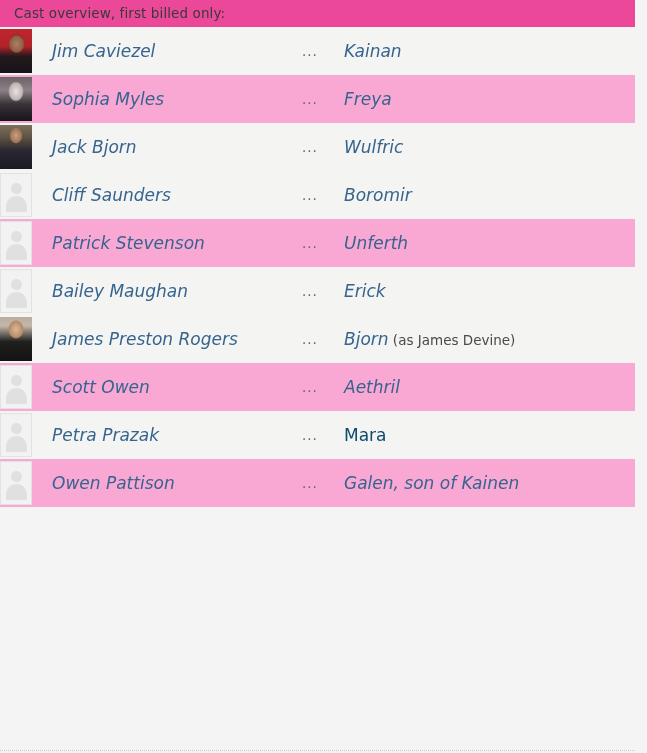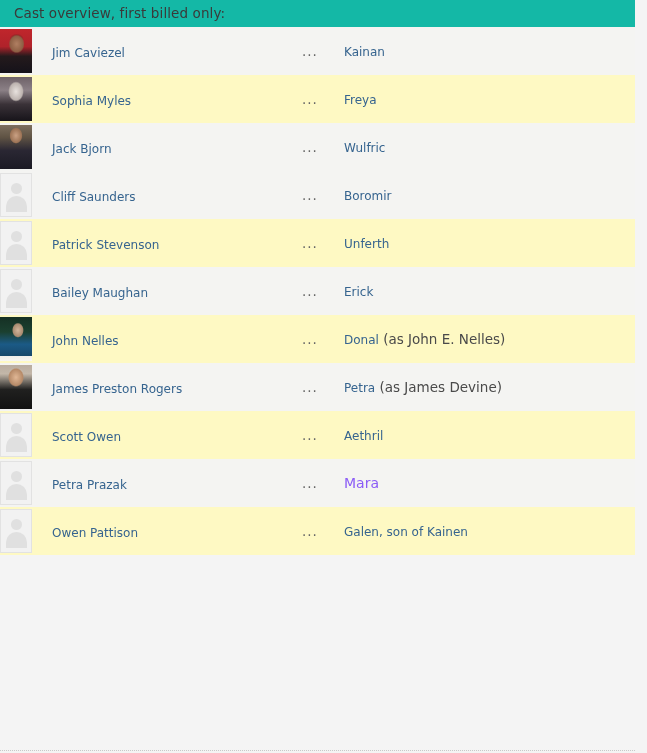--- a/index.html
+++ b/index.html
@@ -20,32 +20,32 @@
     left: 0;
     top: 0;
     width: 635px;
     background: #ffffff;
   }
 
   .cast-header {
     font-size: 13.5px;
     color: #3a3a3a;
     padding: 5px 0 6px 14px;
-    background: #14b8a6;
+    background: #ec4899;
     letter-spacing: 0.1px;
   }
 
   table.cast-list {
     border-collapse: collapse;
     width: 635px;
     table-layout: fixed;
   }
 
   table.cast-list tr.odd   { background: #f4f4f2; }
-  table.cast-list tr.even  { background: #fef9c3; }
+  table.cast-list tr.even  { background: #f9a8d4; }
 
   table.cast-list td {
     padding: 0;
     vertical-align: middle;
     border: 0;
     height: 48px;
   }
 
   td.primary_photo {
     width: 52px;
@@ -162,26 +162,27 @@
   }
   td.character-cell {
     font-size: 13.5px;
     color: #333333;
     padding-left: 0;
   }
 
   a.cast-link {
     color: #36648f;
     text-decoration: none;
-    font-size: 12px;
+    font-size: 17px;
+    font-style: italic;
   }
 
   .char-plain {
-    color: #8b5cf6;
-    font-size: 14px;
+    color: #0c4a6e;
+    font-size: 17px;
   }
   .as-credit {
     color: #4a4a4a;
     font-size: 13.5px;
   }
 
   .table-bottom-rule {
     position: absolute;
     left: 0;
     top: 750px;
@@ -238,35 +239,27 @@
           <td class="character-cell"><a class="cast-link">Unferth</a></td>
         </tr>
         <tr class="odd">
           <td class="primary_photo">
             <span class="thumb placeholder" title="Bailey Maughan"></span>
           </td>
           <td class="name-cell"><a class="cast-link">Bailey Maughan</a></td>
           <td class="ellipsis-cell">...</td>
           <td class="character-cell"><a class="cast-link">Erick</a></td>
         </tr>
-        <tr class="even">
-          <td class="primary_photo">
-            <span class="thumb photo ph-nelles" title="John Nelles"></span>
-          </td>
-          <td class="name-cell"><a class="cast-link">John Nelles</a></td>
-          <td class="ellipsis-cell">...</td>
-          <td class="character-cell"><a class="cast-link">Donal</a> <span class="as-credit">(as John E. Nelles)</span></td>
-        </tr>
         <tr class="odd">
           <td class="primary_photo">
             <span class="thumb photo ph-rogers" title="James Preston Rogers"></span>
           </td>
           <td class="name-cell"><a class="cast-link">James Preston Rogers</a></td>
           <td class="ellipsis-cell">...</td>
-          <td class="character-cell"><a class="cast-link">Petra</a> <span class="as-credit">(as James Devine)</span></td>
+          <td class="character-cell"><a class="cast-link">Bjorn</a> <span class="as-credit">(as James Devine)</span></td>
         </tr>
         <tr class="even">
           <td class="primary_photo">
             <span class="thumb placeholder" title="Scott Owen"></span>
           </td>
           <td class="name-cell"><a class="cast-link">Scott Owen</a></td>
           <td class="ellipsis-cell">...</td>
           <td class="character-cell"><a class="cast-link">Aethril</a></td>
         </tr>
         <tr class="odd">

